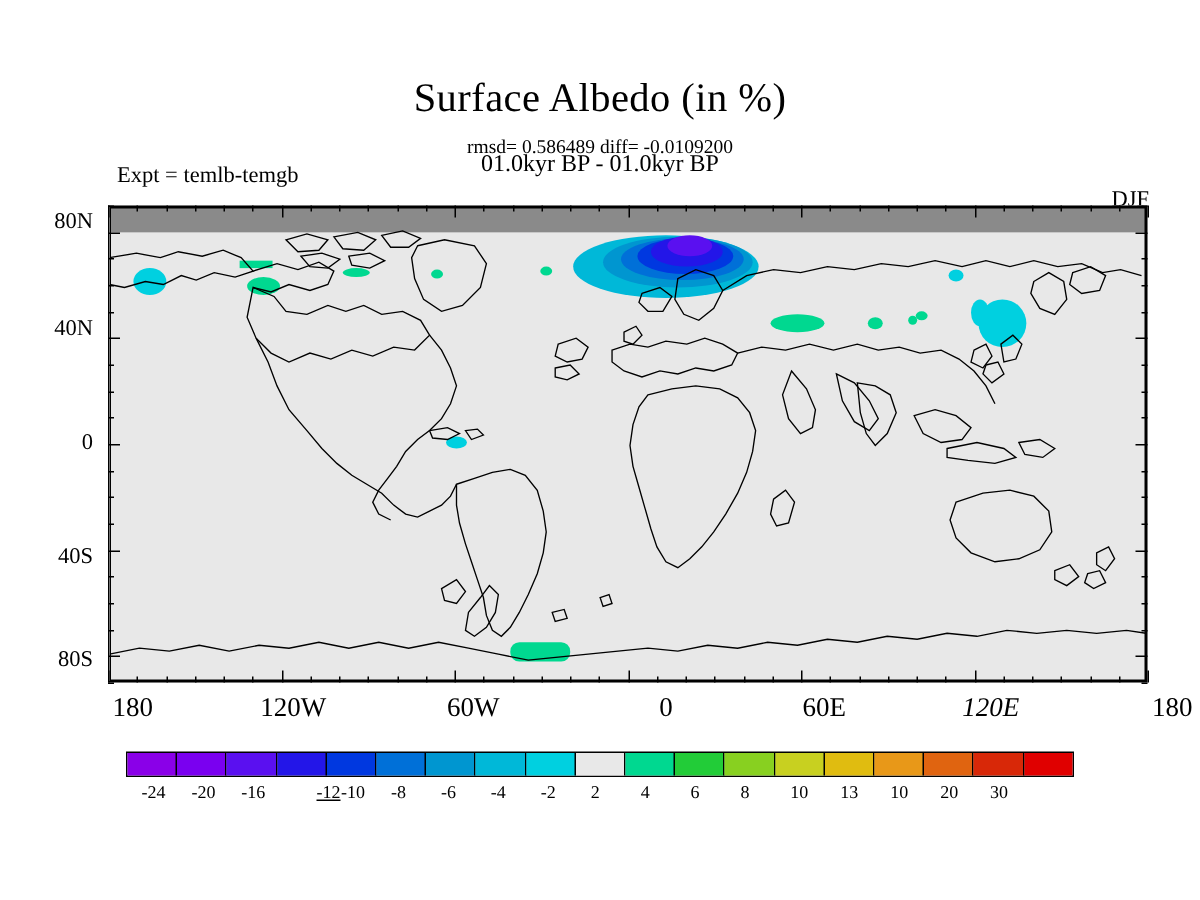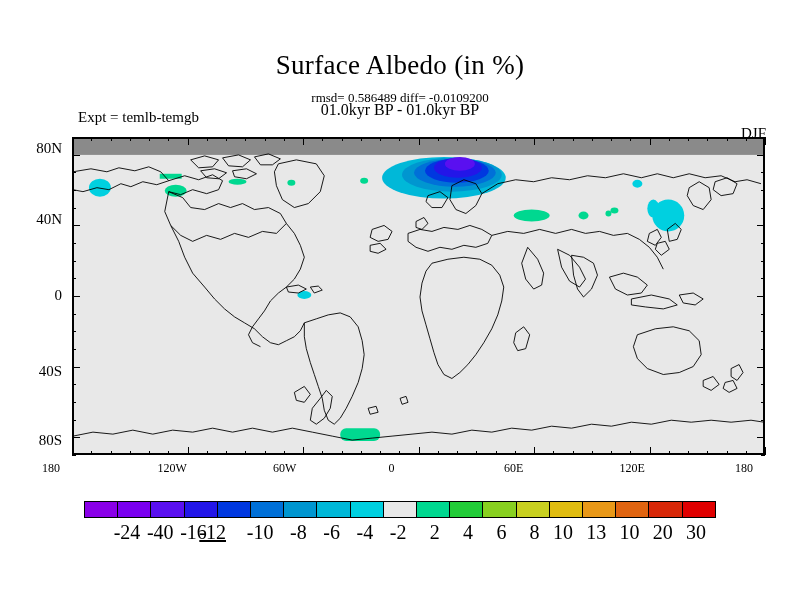--- a/index.html
+++ b/index.html
@@ -66,22 +66,22 @@
   .ytick-label {
     position: absolute;
     width: 62px;
     text-align: right;
     font-size: 15px;
     left: 0px;
   }
   .xtick-label {
     position: absolute;
     top: 461px;
-    font-size: 12px;
-    text-align: left;
+    font-size: 18px;
+    text-align: right;
     width: 60px;
   }
 
   
   .tick { position: absolute; background: #000; }
 
   
   #colorbar-wrap {
     position: absolute;
     left: 84px;
@@ -101,22 +101,22 @@
   .cb-cell:last-child { border-right: none; }
   #colorbar-labels {
     position: absolute;
     left: 84px;
     top: 521px;
     width: 632px;
     height: 22px;
   }
   .cb-label {
     position: absolute;
-    font-size: 20px;
-    text-align: right;
+    font-size: 12px;
+    text-align: left;
     width: 46px;
     transform: translateX(-23px);
     top: 0;
   }
 </style>
 </head>
 <body>
 
 <div id="main-title">Surface Albedo (in %)</div>
 <div id="rmsd-line">rmsd= 0.586489 diff= -0.0109200</div>
@@ -257,21 +257,21 @@
     <div class="ytick-label" style="top: 287px; left: 0px;">0</div>
     <div class="ytick-label" style="top: 363px; left: 0px;">40S</div>
     <div class="ytick-label" style="top: 432px; left: 0px;">80S</div>
   </div>
 <div id="x-axis-labels">
     <div class="xtick-label" style="left: 42px;">180</div>
     <div class="xtick-label" style="left: 157.5px;">120W</div>
     <div class="xtick-label" style="left: 273px;">60W</div>
     <div class="xtick-label" style="left: 388.5px;">0</div>
     <div class="xtick-label" style="left: 504px;">60E</div>
-    <div class="xtick-label" style="left: 619.5px;">120E</div>
+    <div class="xtick-label" style="left: 619.5px; font-style: italic;">120E</div>
     <div class="xtick-label" style="left: 735px;">180</div>
   </div>
 <div id="axis-ticks">
     <div class="tick" style="left: 72px; top: 447px; width: 1px; height: 8px;"></div>
     <div class="tick" style="left: 72px; top: 137px; width: 1px; height: 8px;"></div>
     <div class="tick" style="left: 91px; top: 451px; width: 1px; height: 4px;"></div>
     <div class="tick" style="left: 91px; top: 137px; width: 1px; height: 4px;"></div>
     <div class="tick" style="left: 111px; top: 451px; width: 1px; height: 4px;"></div>
     <div class="tick" style="left: 111px; top: 137px; width: 1px; height: 4px;"></div>
     <div class="tick" style="left: 130px; top: 451px; width: 1px; height: 4px;"></div>
@@ -398,23 +398,23 @@
     <div class="cb-cell" style="background: rgb(136, 208, 32);"></div>
     <div class="cb-cell" style="background: rgb(200, 208, 32);"></div>
     <div class="cb-cell" style="background: rgb(224, 188, 16);"></div>
     <div class="cb-cell" style="background: rgb(232, 152, 24);"></div>
     <div class="cb-cell" style="background: rgb(224, 100, 16);"></div>
     <div class="cb-cell" style="background: rgb(216, 40, 8);"></div>
     <div class="cb-cell" style="background: rgb(224, 0, 0);"></div>
   </div>
 <div id="colorbar-labels">
     <div class="cb-label" style="left: 33.3px;">-24</div>
-    <div class="cb-label" style="left: 66.6px;">-40</div>
+    <div class="cb-label" style="left: 66.6px;">-20</div>
     <div class="cb-label" style="left: 99.8px;">-16</div>
-    <div class="cb-label" style="left: 119px; text-decoration: underline;">-12</div>
+    <div class="cb-label" style="left: 150px; text-decoration: underline;">-12</div>
     <div class="cb-label" style="left: 166.4px;">-10</div>
     <div class="cb-label" style="left: 199.7px;">-8</div>
     <div class="cb-label" style="left: 233px;">-6</div>
     <div class="cb-label" style="left: 266.2px;">-4</div>
     <div class="cb-label" style="left: 299.5px;">-2</div>
     <div class="cb-label" style="left: 332.8px;">2</div>
     <div class="cb-label" style="left: 366.1px;">4</div>
     <div class="cb-label" style="left: 399.4px;">6</div>
     <div class="cb-label" style="left: 432.6px;">8</div>
     <div class="cb-label" style="left: 465.9px;">10</div>

